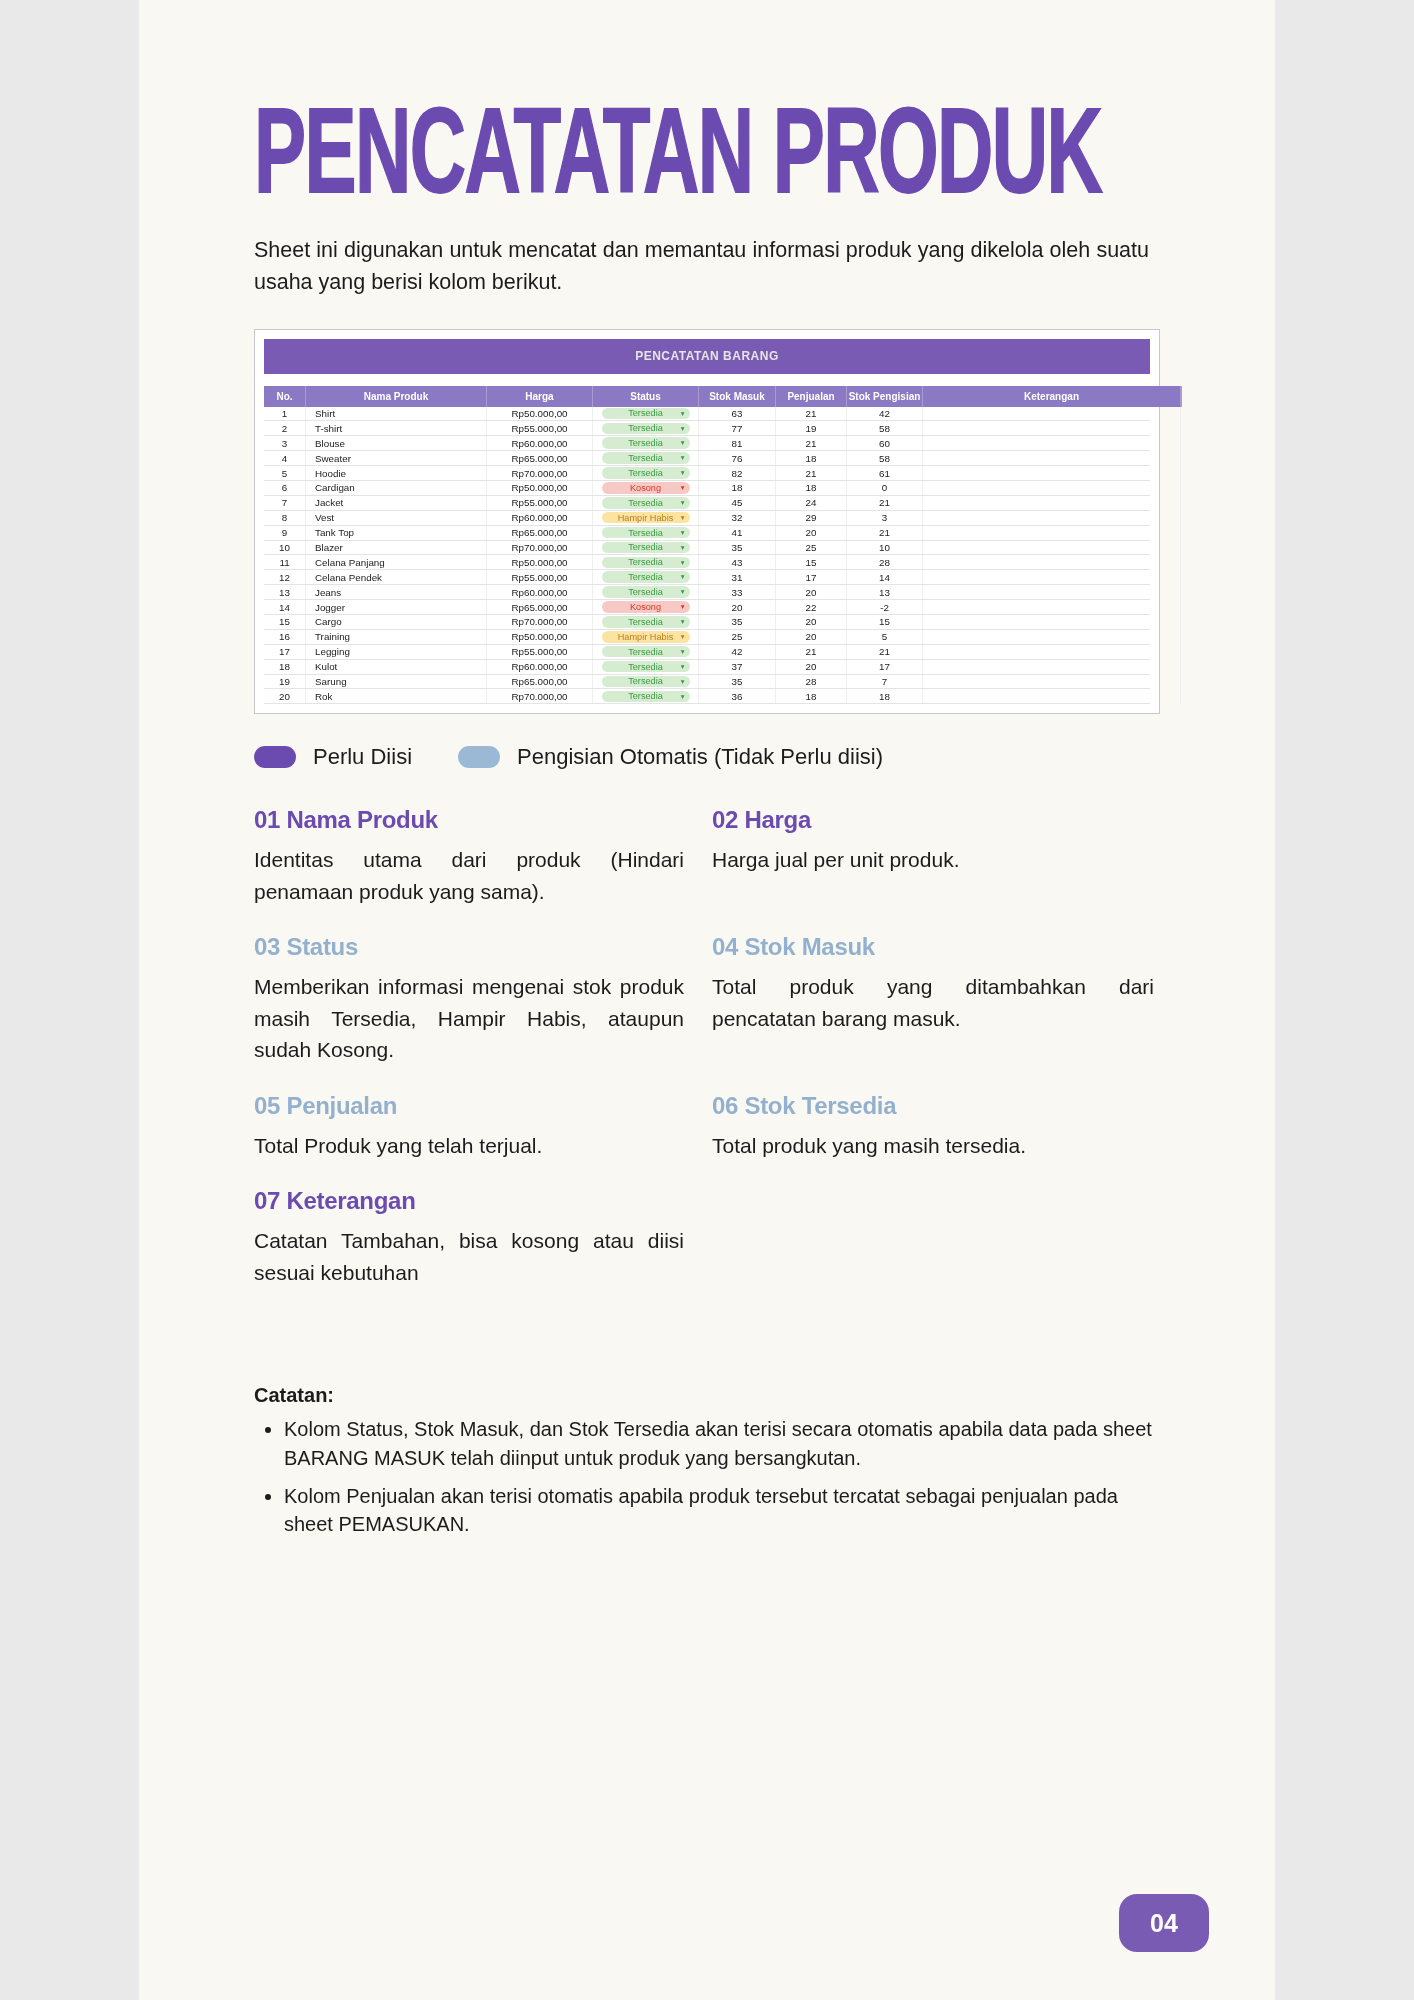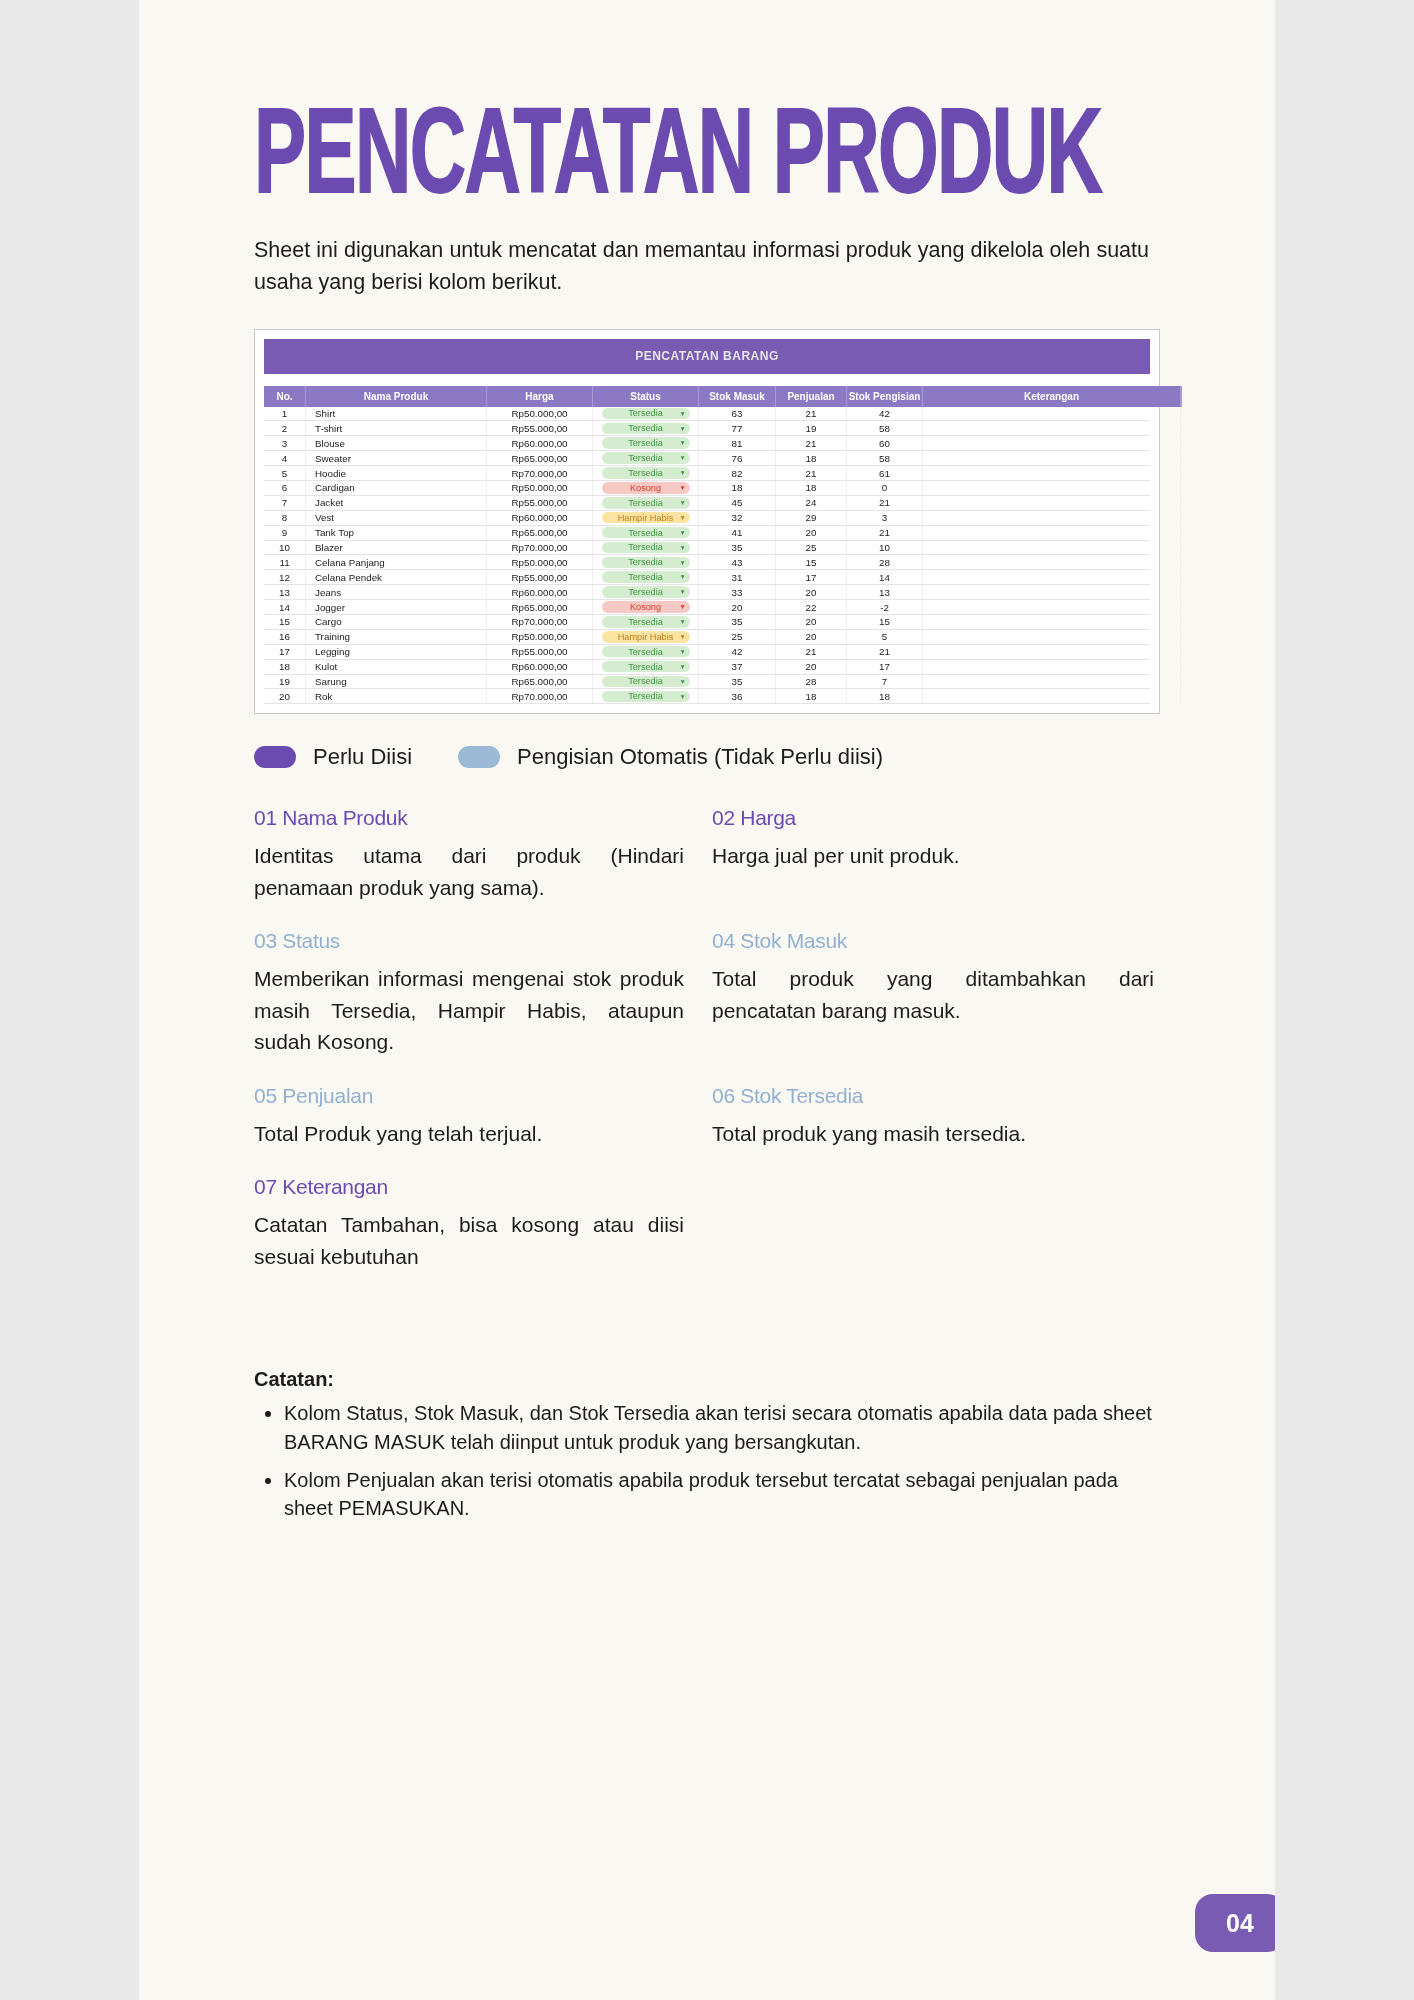--- a/index.html
+++ b/index.html
@@ -33,31 +33,31 @@
   .chip-arrow{position:absolute;right:5px;font-size:7.5px;line-height:1;}
 
   
   .legend{margin-top:30px;display:flex;align-items:center;gap:46px;}
   .legend-item{display:flex;align-items:center;gap:17px;}
   .pill{width:42px;height:22px;border-radius:12px;display:inline-block;}
   .legend-label{font-size:22px;}
 
   
   .sections{margin-top:36px;display:grid;grid-template-columns:430px 442px;column-gap:28px;row-gap:26px;align-items:start;}
-  .sec-heading{font-size:21px;letter-spacing:-.3px;margin-bottom:10px;font-weight:400;}
+  .sec-heading{font-size:24px;letter-spacing:-.3px;margin-bottom:10px;font-weight:700;}
   .sec-body{font-size:21px;line-height:1.5;text-align:justify;}
 
   
   .notes{margin-top:96px;}
   .notes-label{font-weight:700;font-size:20px;}
   .notes ul{margin-top:8px;padding-left:30px;}
   .note-item{font-size:20px;line-height:1.42;margin-bottom:10px;max-width:1160px;}
 
   
-  .page-badge{position:absolute;left:1056px;top:1894px;width:90px;height:58px;border-radius:18px;
+  .page-badge{position:absolute;left:980px;top:1894px;width:90px;height:58px;border-radius:18px;
               background:var(--purple-band);color:#fff;font-weight:700;font-size:25px;
               display:flex;align-items:center;justify-content:center;}
 </style>
 </head>
 <body>
 
 <div class="page" style="--purple: #6C4BB1; --blue: #93B1CE; --purple-band: #7A5BB4; --purple-colhead: #8C79C3;">
 
   <header class="content">
     <h1 class="title-wrap"><span class="page-title">PENCATATAN PRODUK</span></h1>

